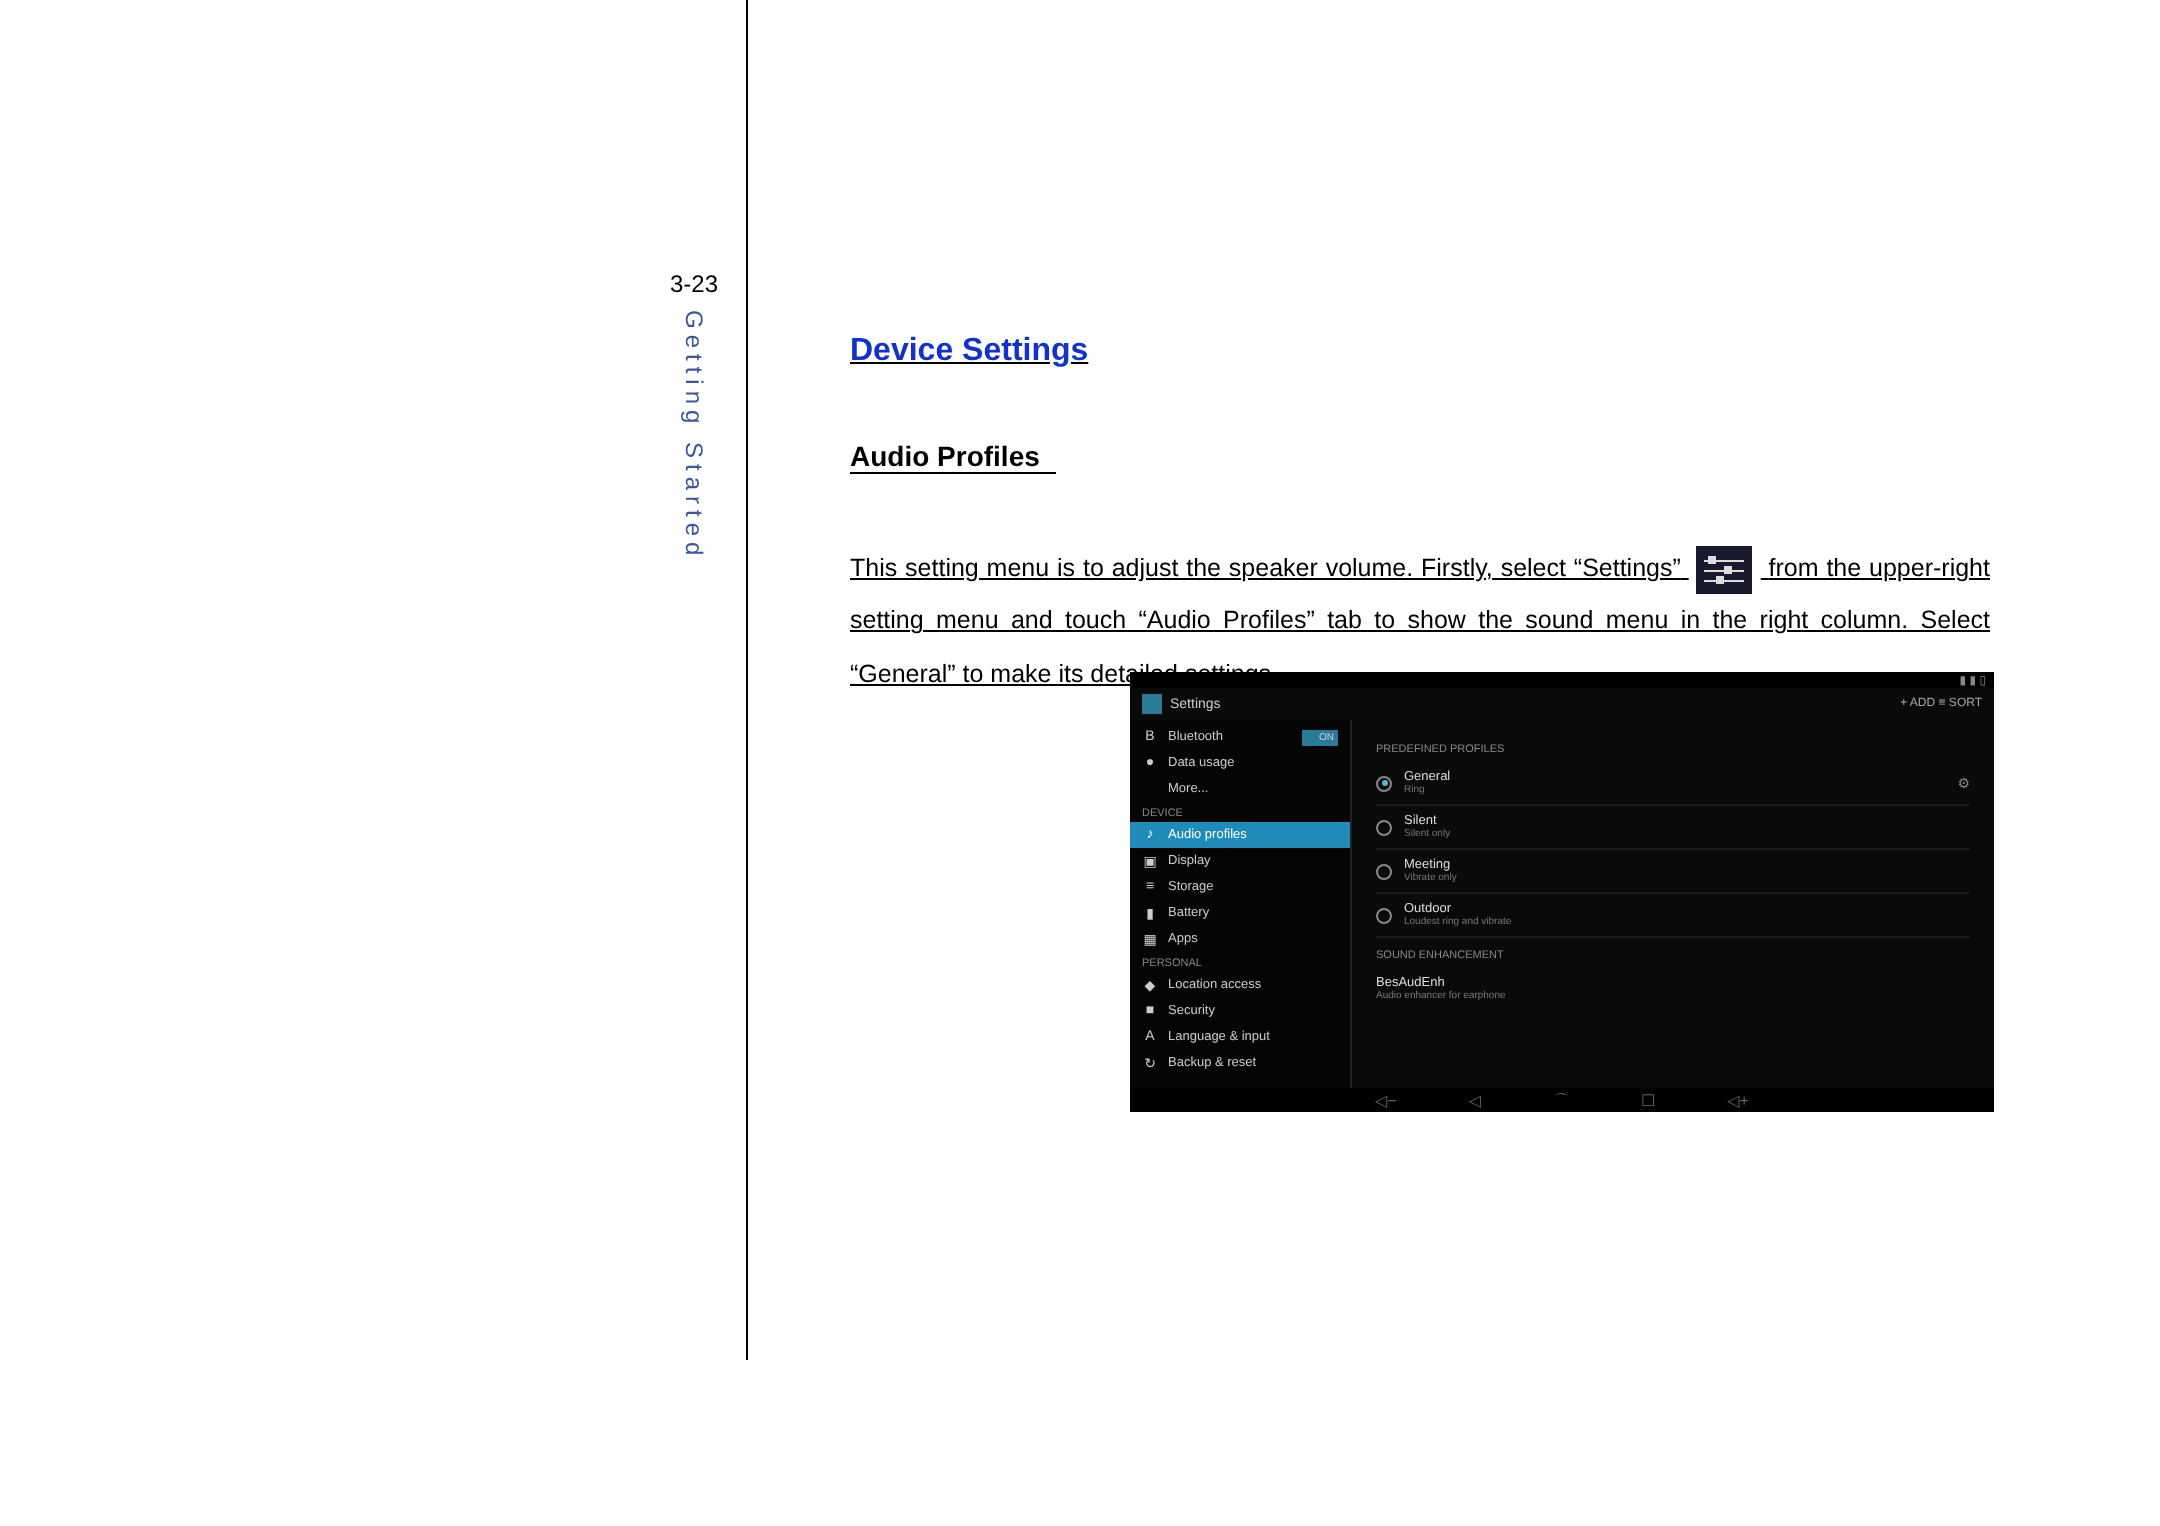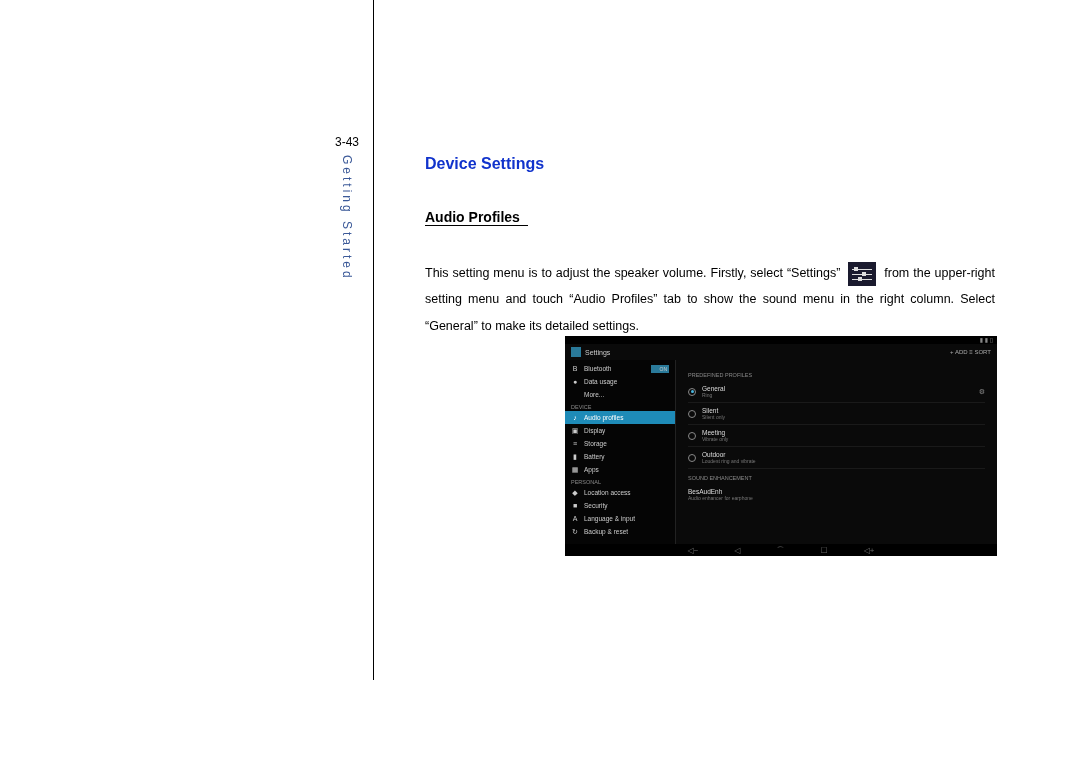--- a/index.html
+++ b/index.html
@@ -32,22 +32,23 @@
     writing-mode: vertical-rl;
     text-orientation: mixed;
     font-size: 12px;
     color: #3b5998;
     letter-spacing: 3px;
     font-weight: normal;
   }
   .content {
     position: absolute;
     left: 425px;
-    top: 155px;
+    top: 167px;
     width: 570px;
+    text-decoration: underline;
   }
   .heading-main {
     font-size: 16px;
     font-weight: bold;
     color: #1133cc;
     margin-bottom: 35px;
   }
   .heading-sub {
     font-size: 14px;
     font-weight: bold;
@@ -213,21 +214,21 @@
     align-items: center;
     gap: 36px;
     font-size: 8px;
     color: #666;
   }
 </style>
 </head>
 <body>
 
 <div class="vertical-line"></div>
-<div class="page-num">3-43</div>
+<div class="page-num">3-23</div>
 <div class="sidebar-text">Getting Started</div>
 
 <div class="content">
   <div class="heading-main">Device Settings</div>
   <div class="heading-sub">Audio Profiles</div>
   <div class="para">
     <span>This setting menu is to adjust the speaker volume. Firstly, select “Settings”</span>
     <span class="settings-icon"></span>
     <span>from the upper-right setting menu and touch “Audio Profiles” tab to show the sound menu in the right column. Select “General” to make its detailed settings.</span>
   </div>

